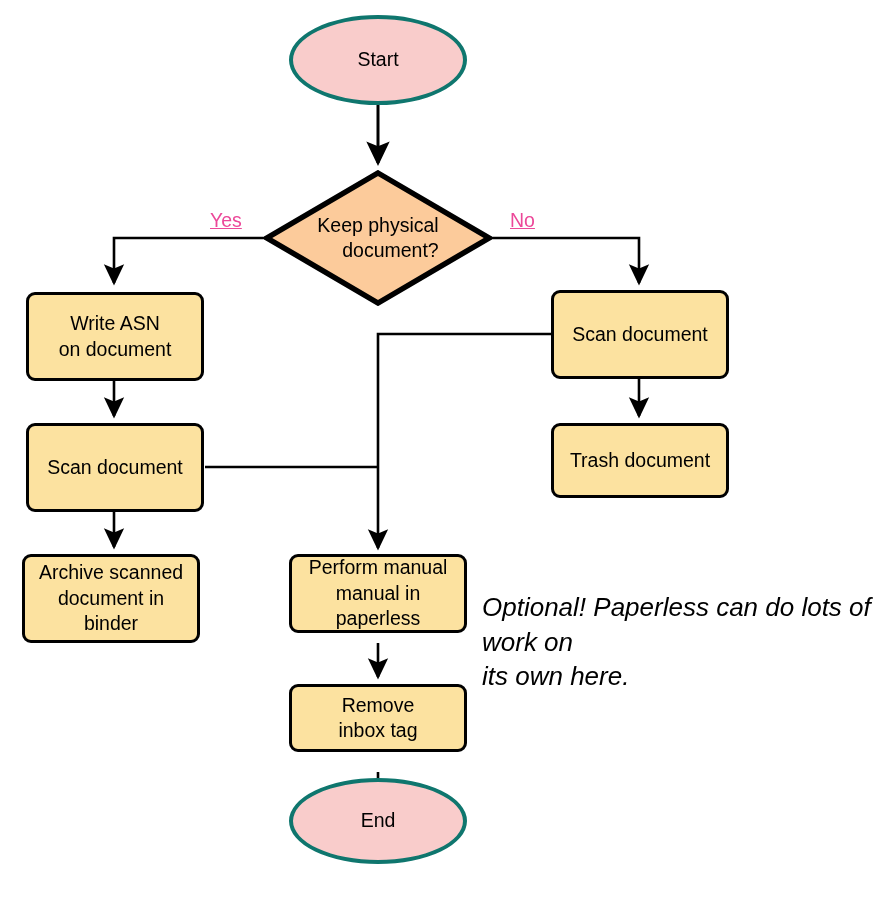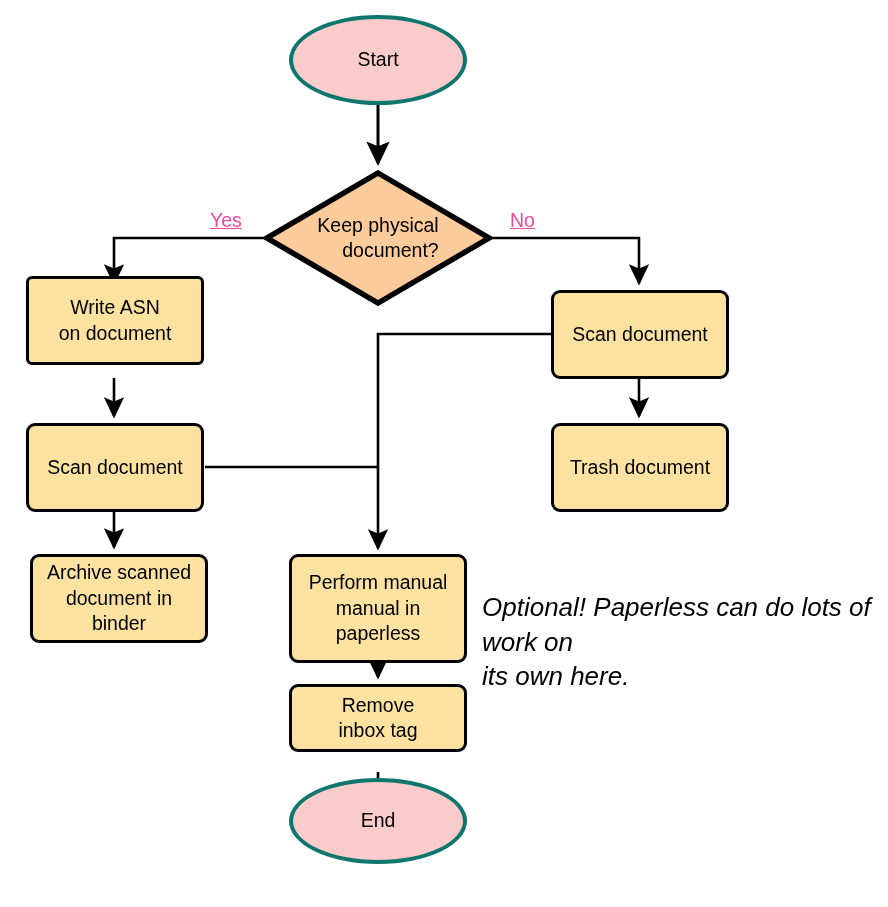--- a/index.html
+++ b/index.html
@@ -128,48 +128,48 @@
     </svg>
     <div class="decision-label">
       <div>Keep physical</div>
       <div>document?</div>
     </div>
   </div>
 
   <div class="edge-label" style="left:210px; top:211px;">Yes</div>
   <div class="edge-label" style="left:510px; top:211px;">No</div>
 
-  <div class="node node-process" style="left:26px; top:276px; width:178px; height:89px;border-radius:6px;">
+  <div class="node node-process" style="left:26px; top:292px; width:178px; height:89px;">
     <div>
       <div>Write ASN</div>
       <div>on document</div>
     </div>
   </div>
 
   <div class="node node-process" style="left:26px; top:423px; width:178px; height:89px;">
     <span>Scan document</span>
   </div>
 
-  <div class="node node-process" style="left:30px; top:554px; width:178px; height:89px;">
+  <div class="node node-process" style="left:22px; top:554px; width:178px; height:89px;">
     <div>
       <div>Archive scanned</div>
       <div>document in</div>
       <div>binder</div>
     </div>
   </div>
 
   <div class="node node-process" style="left:551px; top:290px; width:178px; height:89px;">
     <span>Scan document</span>
   </div>
 
-  <div class="node node-process" style="left:551px; top:423px; width:178px; height:89px;">
+  <div class="node node-process" style="left:551px; top:423px; width:178px; height:75px;">
     <span>Trash document</span>
   </div>
 
-  <div class="node node-process" style="left:289px; top:554px; width:178px; height:109px;">
+  <div class="node node-process" style="left:289px; top:554px; width:178px; height:79px;">
     <div>
       <div>Perform manual</div>
       <div>manual in</div>
       <div>paperless</div>
     </div>
   </div>
 
   <div class="annotation" style="left:482px; top:590px; width:400px;">
     <div>Optional! Paperless can do lots of work on</div>
     <div>its own here.</div>

